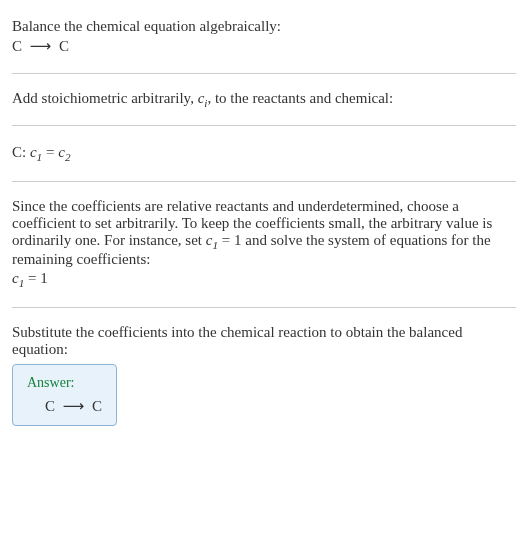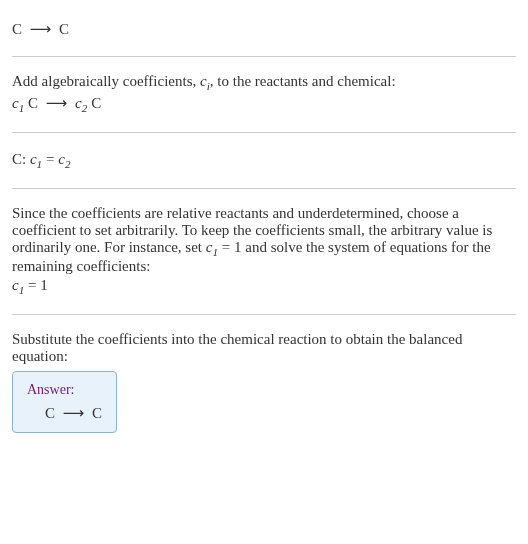--- a/index.html
+++ b/index.html
@@ -40,47 +40,45 @@
     }
     .answer-box {
       border: 1px solid #8cb4d6;
       background: #e8f2fa;
       border-radius: 4px;
       padding: 10px 14px;
       display: inline-block;
       margin-top: 6px;
     }
     .answer-label {
-      color: #701a75;
+      color: #15803d;
       font-size: 14px;
       margin-bottom: 6px;
     }
     .answer-eq {
       padding-left: 18px;
     }
   </style>
 </head>
 <body>
 
 <div class="section">
+  <div>Balance the chemical equation algebraically:</div>
   <div class="equation">
     <span>C</span>
     <span class="arrow">⟶</span>
     <span>C</span>
   </div>
 </div>
 
 <div class="divider"></div>
 
 <div class="section">
   <div>
-    <span>Add algebraically coefficients, </span><span class="italic">c</span><span class="sub">i</span><span>, to the reactants and chemical:</span>
-  </div>
-  <div class="equation">
-    <span class="italic">c</span><span class="sub">1</span><span> C </span><span class="arrow">⟶</span><span> </span><span class="italic">c</span><span class="sub">2</span><span> C</span>
+    <span>Add stoichiometric arbitrarily, </span><span class="italic">c</span><span class="sub">i</span><span>, to the reactants and chemical:</span>
   </div>
 </div>
 
 <div class="divider"></div>
 
 <div class="section">
   <div class="equation">
     <span>C:  </span><span class="italic">c</span><span class="sub">1</span><span> = </span><span class="italic">c</span><span class="sub">2</span>
   </div>
 </div>

